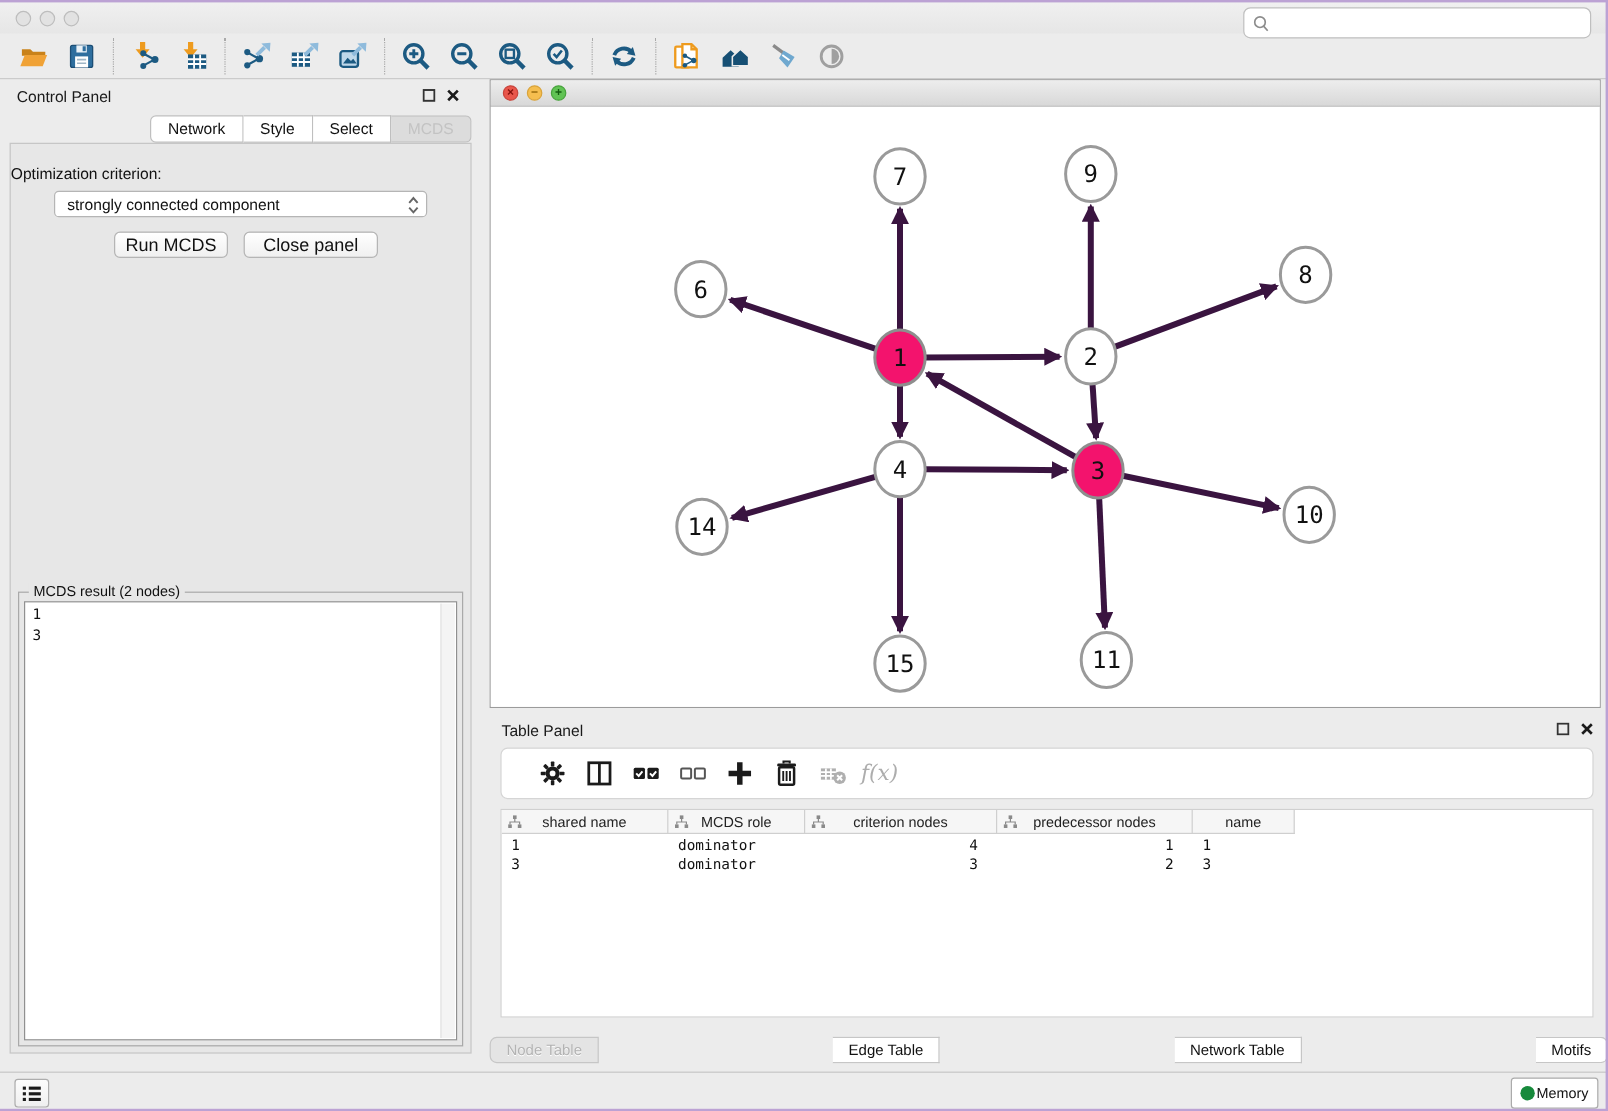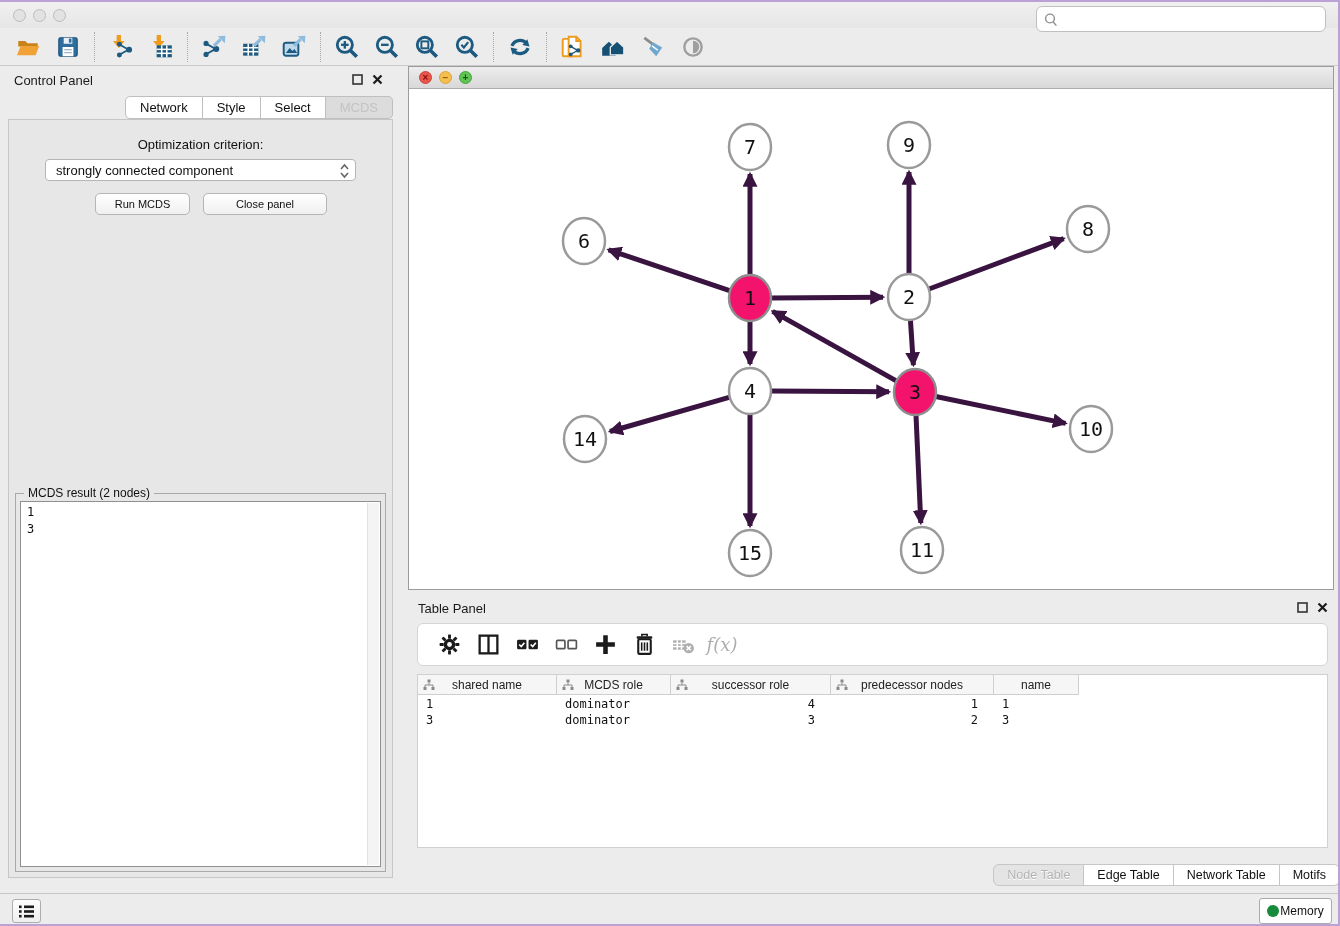--- a/index.html
+++ b/index.html
@@ -36,27 +36,27 @@
   .panel-icons { position:absolute; display:flex; gap:9px; align-items:center; }
   #cp-tabs { position:absolute; left:77px; top:30px; height:16px; display:flex; z-index:5;padding-left:48px; }
   .seg { height:23px; display:flex; align-items:center; justify-content:center;
     background:#FFF; border:1px solid #BFBFBF; border-left:none; font-size:13px; color:#111;
     padding:0 14px; }
   .seg.first { border-left:1px solid #BFBFBF; border-radius:5px 0 0 5px; }
   .seg.last { border-radius:0 5px 5px 0; }
   .seg.disabled-active { background:#DCDCDC; color:#C3C3C3; }
   #cp-body { position:absolute; left:8px; top:53px; width:385px; height:759px;
     background:#E7E7E7; border:1px solid #C6C6C6; }
-  #opt-label { position:absolute; left:0; right:0; top:17px; text-align:center; font-size:13px; color:#111; }
+  #opt-label { position:absolute; left:0; right:0; top:17px; font-size:13px; color:#111; }
   #criterion-select { position:absolute; left:36px; top:39px; width:311px; height:22px;
     background:#FFF; border:1px solid #B5B5B5; border-radius:4px; font-size:13px; color:#111; }
   #criterion-select .val { position:absolute; left:10px; top:3px; }
   #criterion-select .stepper { position:absolute; right:5px; top:2px; }
   .mac-btn { position:absolute; height:22px; background:linear-gradient(#FFFFFF,#F0F0F0);
-    border:1px solid #B5B5B5; border-radius:5px; font-size:11px; color:#111;
+    border:1px solid #B5B5B5; border-radius:5px; font-size:15px; color:#111;
     display:flex; align-items:center; justify-content:center; }
   #group-box { position:absolute; left:6px; top:373px; width:371px; height:379px;
     border:1px solid #A9A9A9; }
   #group-legend { position:absolute; left:8px; top:-8px; background:#E7E7E7; padding:0 4px;
     font-size:12px; color:#111; }
   #result-area { position:absolute; left:4px; top:7px; right:4px; bottom:4px;
     background:#FFF; border:1px solid #909090; }
   #result-text { position:absolute; left:6px; top:2px; font-family:"DejaVu Sans Mono", monospace;
     font-size:12px; line-height:17px; color:#111; white-space:pre; }
   #result-scrollbar { position:absolute; right:1px; top:1px; bottom:1px; width:12px;
@@ -70,34 +70,34 @@
   .traffic { position:absolute; top:4px; width:13px; height:13px; border-radius:50%;
     font-size:10px; font-weight:bold; text-align:center; line-height:12px; }
   #nw-titlebar .title { position:absolute; left:0; right:0; top:4px; text-align:center;
     font-size:13px; color:#111; }
   #graph-canvas { position:absolute; left:0; top:22px; width:924px; height:500px; background:#FFF; }
 
   
   #table-panel { position:absolute; left:408px; top:595px; width:932px; height:298px; }
   #tp-toolbar { position:absolute; left:9px; top:28px; width:911px; height:43px;
     background:#FFF; border:1px solid #D5D5D5; border-radius:6px;
-    display:flex; align-items:center; gap:9px; padding-left:16px; }
+    display:flex; align-items:center; gap:9px; padding-left:27px; }
   .tp-btn { width:30px; height:30px; display:flex; align-items:center; justify-content:center; }
   .fx-label { font-family:"DejaVu Serif", serif; font-style:italic; font-size:18px; color:#ADADAD; }
   #tp-table { position:absolute; left:9px; top:79px; width:911px; height:174px;
     background:#FFF; border:1px solid #D0D0D0; overflow:hidden; }
   #tp-head { position:absolute; left:0; top:0; height:20px; display:flex;
     background:#F6F6F6; border-bottom:1px solid #CFCFCF; }
   .th { position:relative; height:20px; border-right:1px solid #CFCFCF;
     font-size:12px; color:#222; display:flex; align-items:center; justify-content:center; }
   .th .tree-ic { position:absolute; left:5px; top:4px; }
   .tr { position:absolute; left:0; height:16px; display:flex; }
   .td { height:16px; font-family:"DejaVu Sans Mono", monospace; font-size:12px; color:#111;
     display:flex; align-items:center; }
-  #tp-tabs { position:absolute; left:0; right:0; top:269px; display:flex; justify-content:flex-end; }
+  #tp-tabs { position:absolute; left:0; right:0; top:269px; display:flex; justify-content:space-between; }
   .seg2 { height:22px; background:#FFF; border:1px solid #C6C6C6; border-left:none;
     font-size:12.5px; color:#111; display:flex; align-items:center; padding:0 13px; }
   .seg2.first { border-left:1px solid #C6C6C6; border-radius:6px 0 0 6px; }
   .seg2.last { border-radius:0 6px 6px 0; }
   .seg2.disabled-active { background:#E4E4E4; color:#B3B3B3; text-shadow:0 1px 0 #fff; }
 
   
   #status-bar { position:absolute; left:0; top:893px; width:1340px; height:33px;
     background:#ECECEC; border-top:1px solid #C6C6C6; }
   #task-list-btn { position:absolute; left:12px; top:5px; width:29px; height:24px;
@@ -309,21 +309,21 @@
   <div id="cp-body">
     <div id="opt-label">Optimization criterion:</div>
     <div id="criterion-select">
       <span class="val">strongly connected component</span>
       <svg class="stepper" width="11" height="18" viewBox="0 0 11 18">
         <path d="M2 7 L5.5 3 L9 7" fill="none" stroke="#666" stroke-width="1.6"></path>
         <path d="M2 11 L5.5 15 L9 11" fill="none" stroke="#666" stroke-width="1.6"></path>
       </svg>
     </div>
     <div class="mac-btn" style="left:86px; top:73px; width:95px">Run MCDS</div>
-    <div class="mac-btn" style="left:194px; top:73px; width:124px">Close panel</div>
+    <div class="mac-btn" style="left:194px; top:73px; width:112px">Close panel</div>
     <div id="group-box">
       <div id="group-legend">MCDS result (2 nodes)</div>
       <div id="result-area">
         <div id="result-text">1
 3</div>
         <div id="result-scrollbar"></div>
       </div>
     </div>
   </div>
 </div>
@@ -511,21 +511,21 @@
           </svg>
           <span>MCDS role</span>
         </div>
         <div class="th" style="width: 160px;">
           <svg class="tree-ic" width="12" height="12" viewBox="0 0 12 12">
   <rect x="4.5" y="0.5" width="3" height="3" fill="#8A8A8A"></rect>
   <rect x="0.5" y="8" width="3" height="3" fill="#8A8A8A"></rect>
             <rect x="8.5" y="8" width="3" height="3" fill="#8A8A8A"></rect>
   <path d="M6 3.5 V6 M2 8 V6 h8 v2" fill="none" stroke="#8A8A8A"></path>
           </svg>
-          <span>successor role</span>
+          <span>criterion nodes</span>
         </div>
         <div class="th" style="width: 163px;">
           <svg class="tree-ic" width="12" height="12" viewBox="0 0 12 12">
   <rect x="4.5" y="0.5" width="3" height="3" fill="#8A8A8A"></rect>
   <rect x="0.5" y="8" width="3" height="3" fill="#8A8A8A"></rect>
             <rect x="8.5" y="8" width="3" height="3" fill="#8A8A8A"></rect>
   <path d="M6 3.5 V6 M2 8 V6 h8 v2" fill="none" stroke="#8A8A8A"></path>
           </svg>
           <span>predecessor nodes</span>
         </div>

